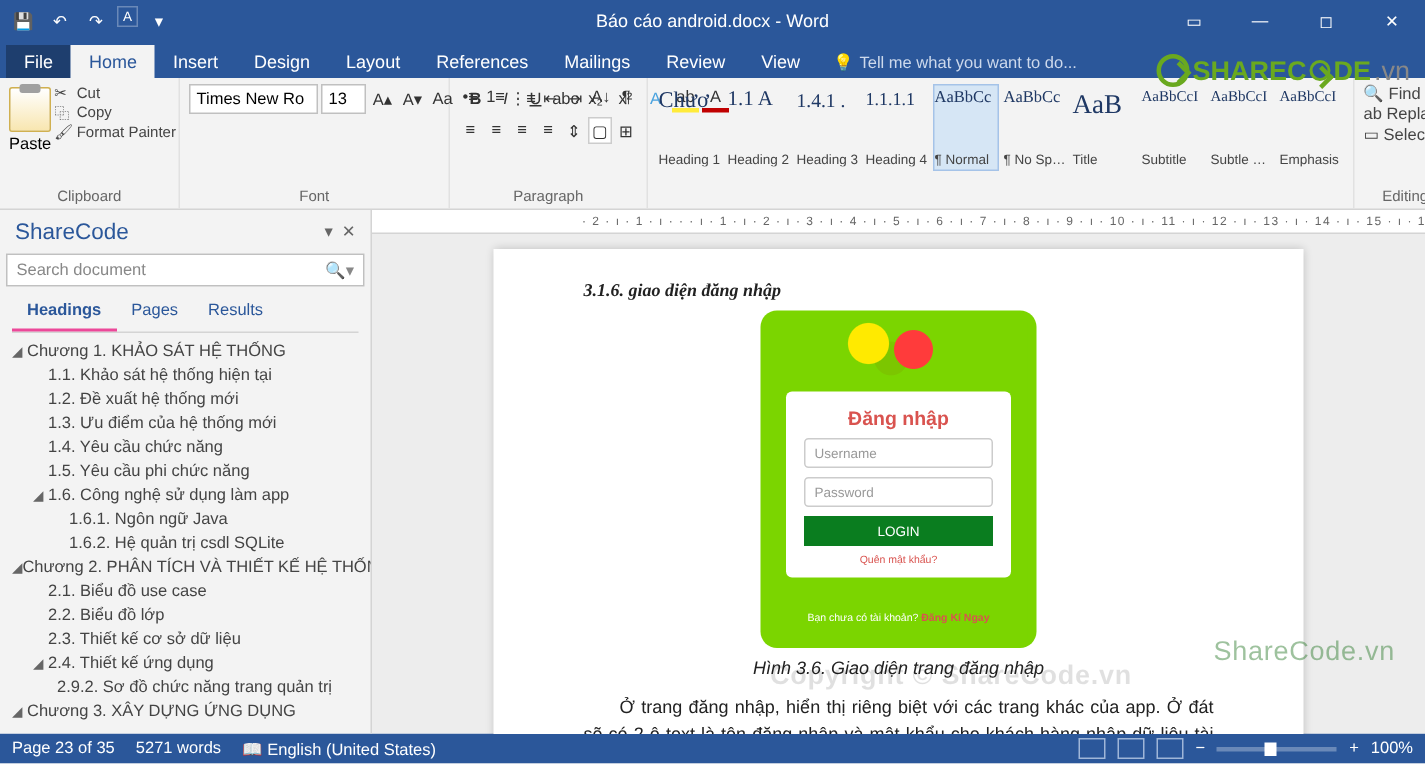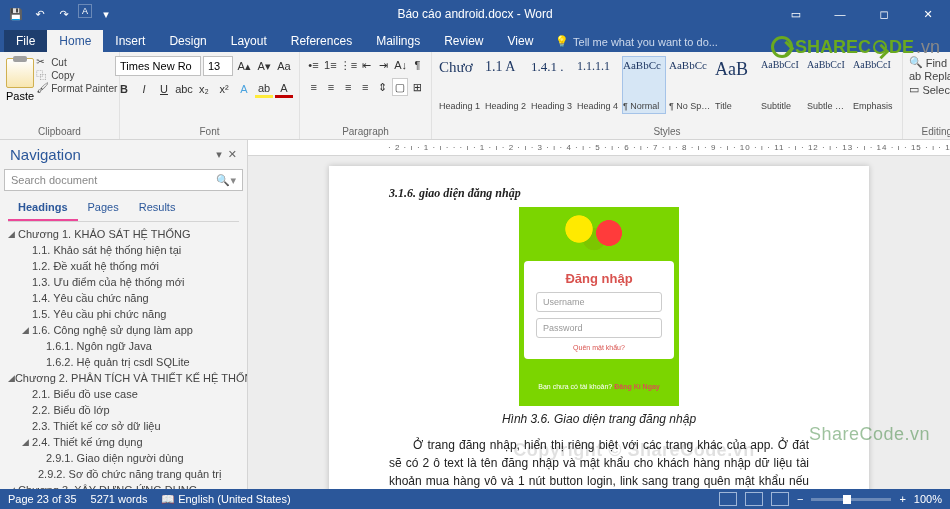--- a/index.html
+++ b/index.html
@@ -25,21 +25,21 @@
 .ribbon-group { border-right: 1px solid #e1e1e1; padding: 2px 6px 0 6px; display: flex; flex-direction: column; justify-content: space-between; }
 .ribbon-group-label { font-size: 10px; color: #666; text-align: center; padding: 2px 0; }
 .clipboard-body { display: flex; gap: 2px; }
 .paste-btn { width: 38px; display: flex; flex-direction: column; align-items: center; gap: 2px; padding-top: 4px;}
 .paste-icon { width: 28px; height: 30px; background: linear-gradient(#fff,#f8e6b0); border: 1px solid #d0b050; border-radius: 2px; position: relative;}
 .paste-icon:before{content:"";position:absolute;top:-3px;left:6px;width:14px;height:6px;background:#a0a0a0;border-radius:2px;}
 .small-btns { display: flex; flex-direction: column; gap: 1px; font-size: 10px; color: #444; padding-top: 2px;}
 .small-btns div { display: flex; align-items: center; gap: 3px; white-space: nowrap;}
 .cuti{width:12px;height:12px;display:inline-block;}
 
-.font-body { display: flex; flex-direction: column; gap: 4px; padding-top: 2px; align-items: flex-end;}
+.font-body { display: flex; gap: 4px; padding-top: 2px;}
 .font-row { display: flex; align-items: center; gap: 2px; }
 .combo { background: #fff; border: 1px solid #c0c0c0; height: 20px; font-size: 11px; padding: 0 4px; display: flex; align-items: center; }
 .fbtn { width: 18px; height: 18px; display: flex; align-items: center; justify-content: center; font-size: 11px; color: #333; }
 
 .para-body { display: flex; flex-direction: column; gap: 4px; padding-top: 2px;}
 
 .styles-body { display: flex; gap: 2px; padding-top: 2px; flex: 1;}
 .style-item { width: 44px; height: 58px; border: 1px solid transparent; display: flex; flex-direction: column; justify-content: space-between; padding: 2px 0; }
 .style-item.selected { border: 1px solid #a5c3e8; background: #d6e6f5; }
 .style-preview { font-family: "Times New Roman", serif; color: #1f3864; }
@@ -61,21 +61,21 @@
 .nav-tab.active { border-bottom: 2px solid #ec4899; font-weight: 600; }
 .nav-tree { flex: 1; overflow-y: auto; padding: 4px 0; }
 .tree-item { font-size: 11px; color: #444; padding: 2px 6px 2px 6px; white-space: nowrap; overflow: hidden; text-overflow: ellipsis; cursor: pointer; display:flex; align-items:center;}
 .tree-caret{width:10px;display:inline-block;color:#666;font-size:9px;}
 
 .doc-area { flex: 1; background: #ededed; overflow: hidden; position: relative; display:flex; flex-direction:column;}
 .ruler { height: 16px; background: #fff; border-bottom: 1px solid #d4d4d4; font-size: 8px; color: #666; display:flex; align-items:center; padding-left: 140px; letter-spacing: 1px; white-space:nowrap; overflow:hidden;}
 .page-scroll{flex:1; overflow:auto; position:relative;}
 .page { width: 540px; margin: 10px auto 0 auto; background: #fff; box-shadow: 0 0 6px rgba(0,0,0,.2); min-height: 450px; padding: 20px 60px; position: relative; font-family: "Times New Roman", serif; font-size: 12px; color: #222; }
 .page h4 { font-style: italic; font-weight: bold; font-size: 12px; margin-bottom: 6px; font-family: Liberation Serif, serif; }
-.mock { width: 160px; margin: 6px auto; background: #7bd500; padding: 6px; }
+.mock { width: 184px; margin: 6px auto; background: #7bd500; padding: 6px; border-radius: 11px; }
 .mock-inner { background: #7bd500; display: flex; flex-direction: column; align-items: center; }
 .fruit { width: 100px; height: 40px; background: radial-gradient(circle at 30% 40%,#ffea00 0 18%,transparent 19%),radial-gradient(circle at 60% 50%,#ff3b3b 0 20%,transparent 21%),radial-gradient(circle at 45% 65%,#7cc600 0 18%,transparent 19%); }
 .card { background: #fff; border-radius: 4px; width: 150px; padding: 10px 12px 8px 12px; margin: 8px 0; display: flex; flex-direction: column; align-items: stretch; gap: 6px; }
 .card-title { color: #d9534f; font-weight: bold; text-align: center; font-size: 13px; font-family: Arial,sans-serif;}
 .card-input { border: 1px solid #ccc; border-radius: 3px; font-size: 9px; color: #999; padding: 4px 6px; font-family: Arial,sans-serif;}
 .card-btn { background: #0a7d1f; color: #fff; font-size: 9px; text-align: center; padding: 5px; font-family: Arial,sans-serif;}
 .card-link { font-size: 7px; color: #d9534f; text-align: center; font-family: Arial,sans-serif;}
 .mock-footer { font-size: 7px; color: #fff; padding: 16px 0 10px 0; font-family: Arial,sans-serif;}
 .mock-footer b{color:#d9534f;}
 .caption { text-align: center; font-style: italic; font-size: 12px; margin: 6px 0 10px 0; }
@@ -248,21 +248,20 @@
         </div>
         <div class="style-item">
           <div class="style-preview" style="font-size:10px">AaBbCcI</div>
           <div class="style-label">Subtle Em...</div>
         </div>
         <div class="style-item">
           <div class="style-preview" style="font-size:10px">AaBbCcI</div>
           <div class="style-label">Emphasis</div>
         </div>
       </div>
-    <div class="ribbon-group-label">Styles</div>
   </div>
 
   <div class="ribbon-group" style="width:70px">
     <div class="editing-body">
       <div>
           <span>🔍</span>
           <span>Find</span>
         </div>
       <div>
           <span>ab</span>
@@ -273,21 +272,21 @@
           <span>Select</span>
         </div>
     </div>
     <div class="ribbon-group-label">Editing</div>
   </div>
 </div>
 
 <div class="main">
   <div class="nav-pane">
     <div class="nav-header">
-      <h2>Navigation</h2>
+      <h2>ShareCode</h2>
       <div class="nav-controls">
         <span>▾</span>
         <span>✕</span>
       </div>
     </div>
     <div class="nav-search">
       <span>Search document</span>
       <span>🔍▾</span>
     </div>
     <div class="nav-tabs">
@@ -303,38 +302,38 @@
         <div class="tree-item" style="padding-left: 22px;"><span class="tree-caret"></span>1.4. Yêu cầu chức năng</div>
         <div class="tree-item" style="padding-left: 22px;"><span class="tree-caret"></span>1.5. Yêu cầu phi chức năng</div>
         <div class="tree-item" style="padding-left: 22px;"><span class="tree-caret">◢</span>1.6. Công nghệ sử dụng làm app</div>
         <div class="tree-item" style="padding-left: 36px;"><span class="tree-caret"></span>1.6.1. Ngôn ngữ Java</div>
         <div class="tree-item" style="padding-left: 36px;"><span class="tree-caret"></span>1.6.2. Hệ quản trị csdl SQLite</div>
         <div class="tree-item" style="padding-left: 8px;"><span class="tree-caret">◢</span>Chương 2. PHÂN TÍCH VÀ THIẾT KẾ HỆ THỐNG</div>
         <div class="tree-item" style="padding-left: 22px;"><span class="tree-caret"></span>2.1. Biểu đồ use case</div>
         <div class="tree-item" style="padding-left: 22px;"><span class="tree-caret"></span>2.2. Biểu đồ lớp</div>
         <div class="tree-item" style="padding-left: 22px;"><span class="tree-caret"></span>2.3. Thiết kế cơ sở dữ liệu</div>
         <div class="tree-item" style="padding-left: 22px;"><span class="tree-caret">◢</span>2.4. Thiết kế ứng dụng</div>
-        <div class="tree-item" style="padding-left: 36px;"><span class="tree-caret"></span>2.9.1. Giao diện người dùng</div>
         <div class="tree-item" style="padding-left: 28px;"><span class="tree-caret"></span>2.9.2. Sơ đồ chức năng trang quản trị</div>
         <div class="tree-item" style="padding-left: 8px;"><span class="tree-caret">◢</span>Chương 3. XÂY DỰNG ỨNG DỤNG</div>
       </div>
   </div>
 
   <div class="doc-area">
     <div class="ruler">· 2 · ı · 1 · ı · · · ı · 1 · ı · 2 · ı · 3 · ı · 4 · ı · 5 · ı · 6 · ı · 7 · ı · 8 · ı · 9 · ı · 10 · ı · 11 · ı · 12 · ı · 13 · ı · 14 · ı · 15 · ı · 16 · ı · 17 · ı · 18 ·</div>
     <div class="page-scroll">
     <div class="page">
       <h4>3.1.6. giao diện đăng nhập</h4>
       <div class="mock">
         <div class="mock-inner">
           <div class="fruit"></div>
           <div class="card">
             <div class="card-title">Đăng nhập</div>
             <div class="card-input">Username</div>
             <div class="card-input">Password</div>
+            <div class="card-btn">LOGIN</div>
             <div class="card-link">Quên mật khẩu?</div>
           </div>
           <div class="mock-footer"><span>Bạn chưa có tài khoản?  </span><b>Đăng Kí Ngay</b></div>
         </div>
       </div>
       <div class="caption">Hình 3.6. Giao diện trang đăng nhập</div>
       <div class="bodytext">Ở trang đăng nhập, hiển thị riêng biệt với các trang khác của app. Ở đát sẽ có 2 ô text là tên đăng nhập và mật khẩu cho khách hàng nhập dữ liệu tài khoản mua hàng vô và 1 nút button login, link sang trang quên mật khẩu nếu người dùng ấn vô. Khi người dùng nhập đúng tài khoản và mật khẩu thì hệ thống sẽ tự động chuyển đến giao diện mua hàng của</div>
     </div>
     </div>
     <div class="wm1">ShareCode.vn</div>

